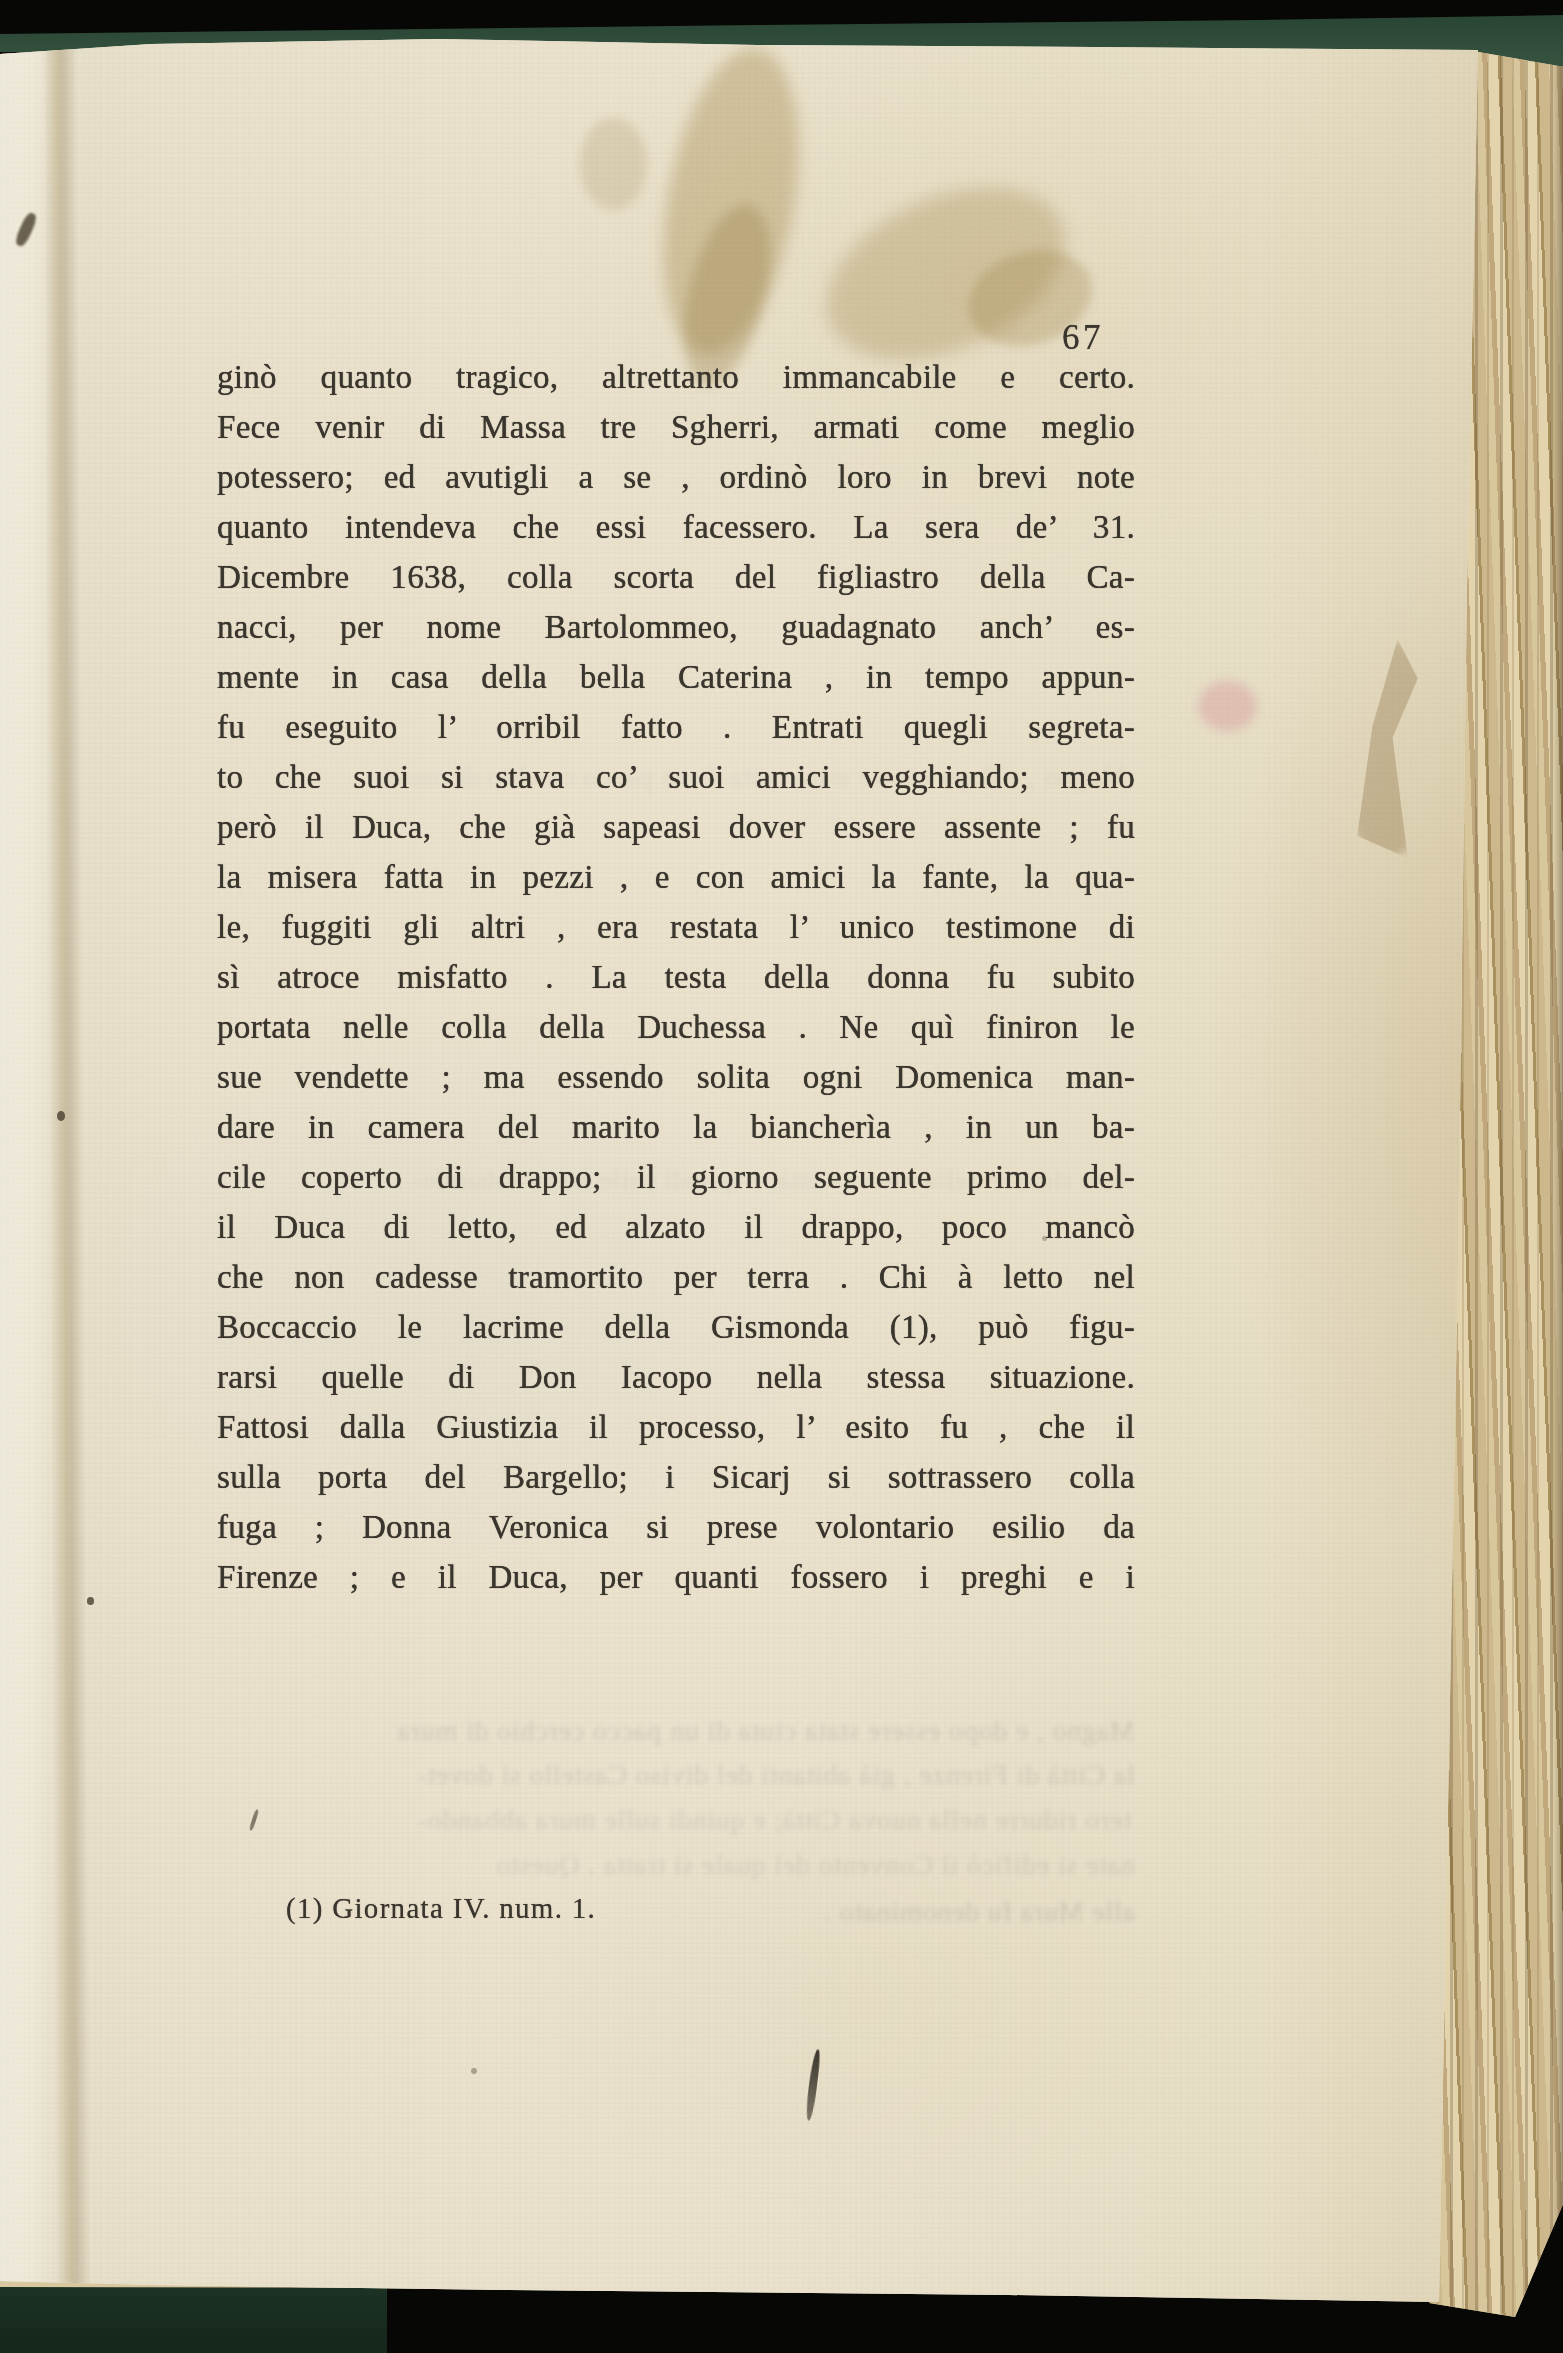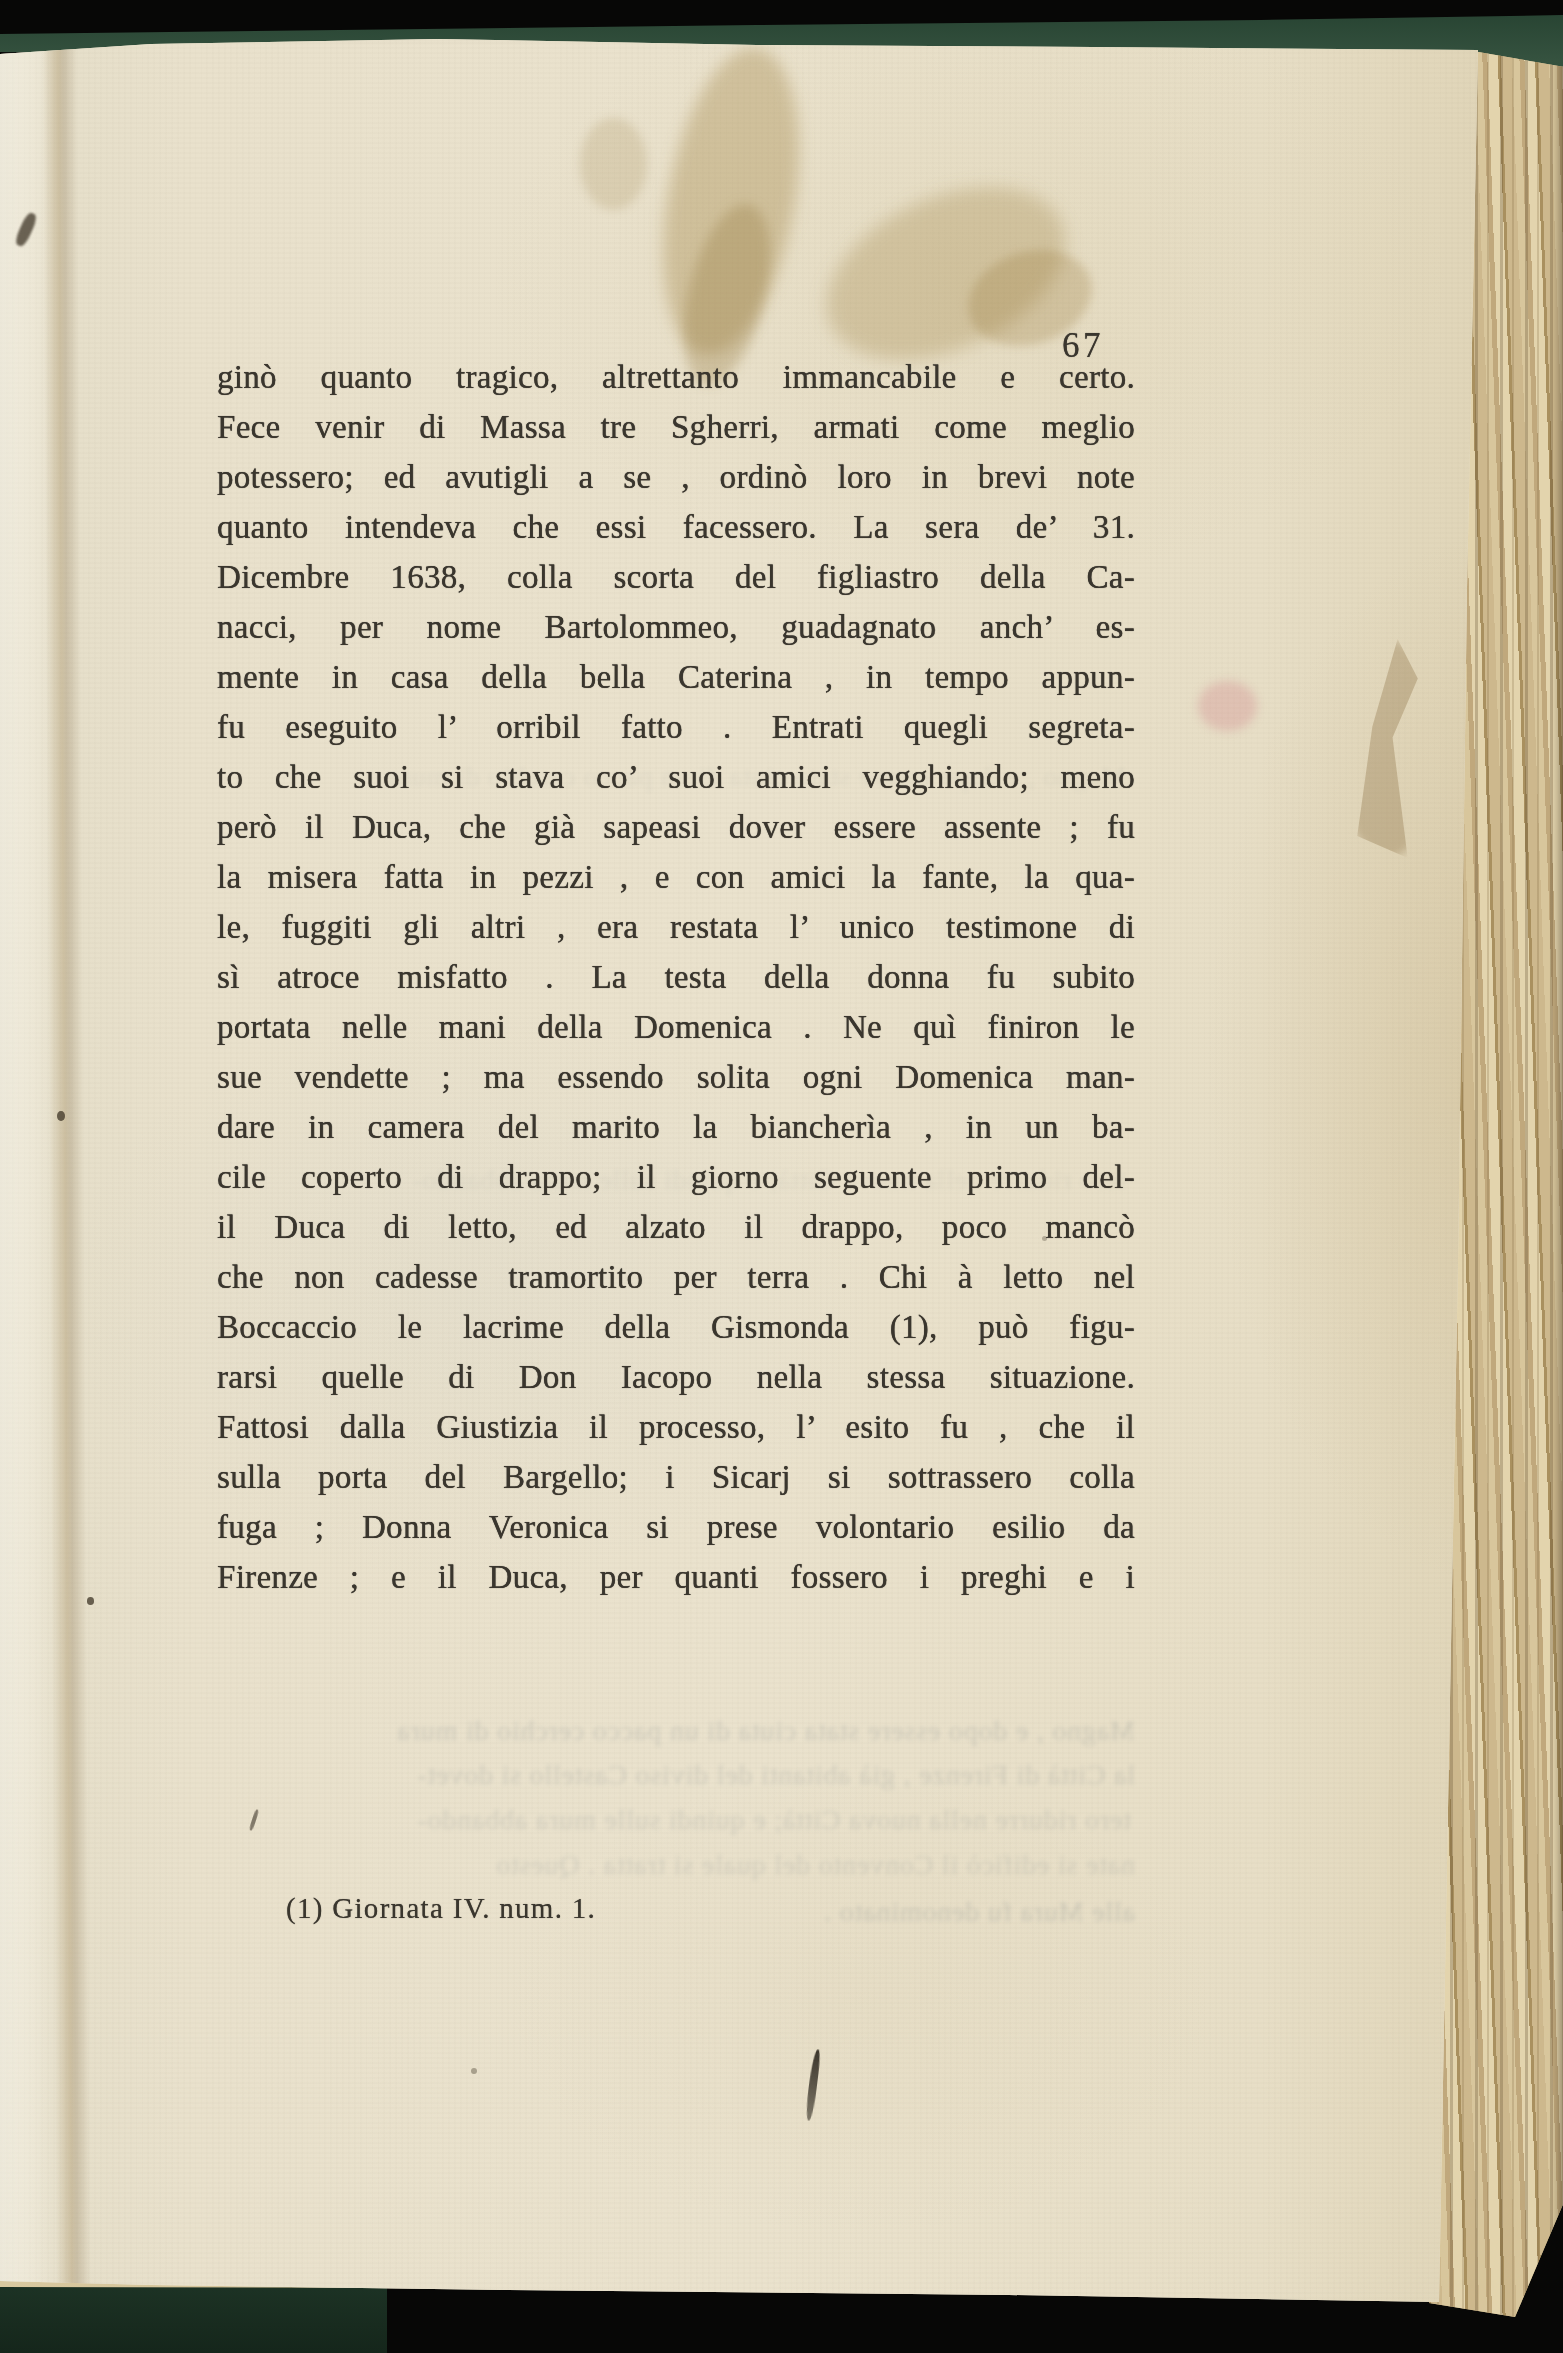--- a/index.html
+++ b/index.html
@@ -59,21 +59,21 @@
   .speck-2{left:87px;top:1597px;width:6.7px;height:7.6px;filter:blur(0.4px);}
   .speck-3{left:471px;top:2068px;width:5.9px;height:5.9px;opacity:.5;}
   .speck-4{left:1042px;top:1236px;width:5px;height:5px;opacity:.4;}
   .pen-mark{position:absolute;left:809px;top:2049px;width:8.4px;height:72px;
     background:linear-gradient(180deg, rgba(40,35,26,.9), rgba(40,35,26,.55));
     border-radius:60% 40% 50% 50%;transform:rotate(7deg);filter:blur(0.5px);}
   .tick-mark{position:absolute;left:252px;top:1809px;width:4.2px;height:22px;background:rgba(60,52,40,.6);
     transform:rotate(18deg);border-radius:40%;filter:blur(0.3px);}
   
   .pagenum{position:absolute;left:1041px;top:318px;width:84px;text-align:center;
-    font-size:35px;color:var(--ink);letter-spacing:3.4px;text-shadow:0 0 0.8px rgba(45,42,36,.8);margin-top:8px;}
+    font-size:35px;color:var(--ink);letter-spacing:3.4px;text-shadow:0 0 0.8px rgba(45,42,36,.8);}
   .textblock{position:absolute;left:217px;top:352px;width:918px;color:var(--ink);}
   .line{font-size:33px;line-height:50px;letter-spacing:0.3px;white-space:normal;
     text-align:justify;text-align-last:justify;
     text-shadow:0 0 0.8px rgba(48,44,38,.85), 0.3px 0.3px 0.5px rgba(48,44,38,.45);}
   .footnote{position:absolute;left:286px;top:1892px;font-size:29px;letter-spacing:1.3px;color:var(--ink);
     text-shadow:0 0 0.8px rgba(48,44,38,.8);}
   
   .ghost{position:absolute;color:#4d5d6a;transform:scaleX(-1);filter:blur(1.9px);
     font-size:28px;letter-spacing:0.8px;white-space:nowrap;overflow:hidden;}
   .g1{left:240px;top:1715px;width:895px;opacity:.17;}
@@ -132,21 +132,21 @@
       <div class="line">quanto intendeva che essi facessero. La sera de’ 31.</div>
       <div class="line">Dicembre 1638, colla scorta del figliastro della Ca-</div>
       <div class="line">nacci, per nome Bartolommeo, guadagnato anch’ es-</div>
       <div class="line">mente in casa della bella Caterina , in tempo appun-</div>
       <div class="line">fu eseguito l’ orribil fatto . Entrati quegli segreta-</div>
       <div class="line">to che suoi si stava co’ suoi amici vegghiando; meno</div>
       <div class="line">però il Duca, che già sapeasi dover essere assente ; fu</div>
       <div class="line">la misera fatta in pezzi , e con amici la fante, la qua-</div>
       <div class="line">le, fuggiti gli altri , era restata l’ unico testimone di</div>
       <div class="line">sì atroce misfatto . La testa della donna fu subito</div>
-      <div class="line">portata nelle mani della Domenica . Ne quì finiron le</div>
+      <div class="line">portata nelle colla della Duchessa . Ne quì finiron le</div>
       <div class="line">sue vendette ; ma essendo solita ogni Domenica man-</div>
       <div class="line">dare in camera del marito la biancherìa , in un ba-</div>
       <div class="line">cile coperto di drappo; il giorno seguente primo del-</div>
       <div class="line">il Duca di letto, ed alzato il drappo, poco mancò</div>
       <div class="line">che non cadesse tramortito per terra . Chi à letto nel</div>
       <div class="line">Boccaccio le lacrime della Gismonda (1), può figu-</div>
       <div class="line">rarsi quelle di Don Iacopo nella stessa situazione.</div>
       <div class="line">Fattosi dalla Giustizia il processo, l’ esito fu , che il</div>
       <div class="line">sulla porta del Bargello; i Sicarj si sottrassero colla</div>
       <div class="line">fuga ; Donna Veronica si prese volontario esilio da</div>

